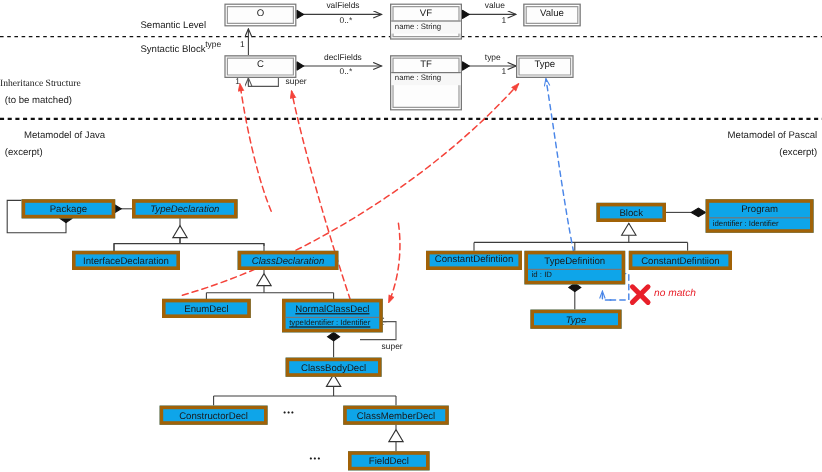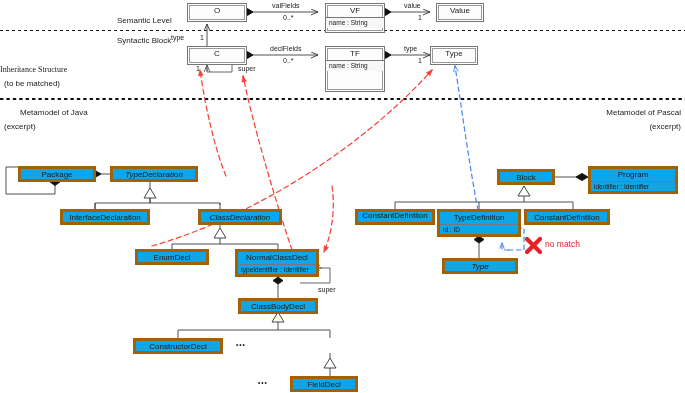--- a/index.html
+++ b/index.html
@@ -24,21 +24,21 @@
 
   
   .lbl{position:absolute;white-space:nowrap;line-height:1.25;}
   .lbl.r{text-align:right;}
   .small{font-size:7px;}
   .tiny{font-size:6.5px;}
 
   
   #wires{position:absolute;left:0;top:0;width:685px;height:393px;
          pointer-events:none;}
-  .nomatch{position:absolute;color:#e8202a;
+  .nomatch{position:absolute;color:#e8202a;font-style:italic;
            font-size:8.5px;white-space:nowrap;text-align:right;}
 </style>
 </head>
 <body>
 
 <div id="stage">
 
   <svg id="wires" viewBox="0 0 685 393" xmlns="http://www.w3.org/2000/svg">
     <defs>
       <marker id="oarrow" markerWidth="9" markerHeight="9" refX="8" refY="3" orient="auto" markerUnits="userSpaceOnUse">
@@ -234,33 +234,36 @@
   </div>
 
   <div class="box ital" style="left:178px;top:209px;width:84px;height:16px;margin-left:20px;">
     <div class="nm">ClassDeclaration</div>
   </div>
 
   <div class="box" style="left:135px;top:249px;width:74px;height:16px;">
     <div class="nm">EnumDecl</div>
   </div>
 
-  <div class="box" style="left:235px;top:249px;width:84px;height:28px;">
+  <div class="box" style="left:235px;top:249px;width:84px;height:28px;text-decoration:underline;">
     <div class="nm">NormalClassDecl</div>
     <div class="attr">typeIdentifier : Identifier</div>
   </div>
 
   <div class="box" style="left:133px;top:338px;width:90px;height:16px;">
     <div class="nm">ConstructorDecl</div>
   </div>
 
   <div class="box" style="left:238px;top:298px;width:80px;height:16px;">
     <div class="nm">ClassBodyDecl</div>
   </div>
 
+  <div class="box" style="left:286px;top:338px;width:88px;height:16px;">
+    <div class="nm">ClassMemberDecl</div>
+  </div>
 
   <div class="box" style="left:290px;top:376px;width:68px;height:16px;">
     <div class="nm">FieldDecl</div>
   </div>
 
   <div class="lbl small" style="left:318px;top:286px;">super</div>
 
   <div class="lbl tiny" style="left:236px;top:341px;letter-spacing:1px;">•••</div>
   <div class="lbl tiny" style="left:258px;top:379px;letter-spacing:1px;">•••</div>
 

